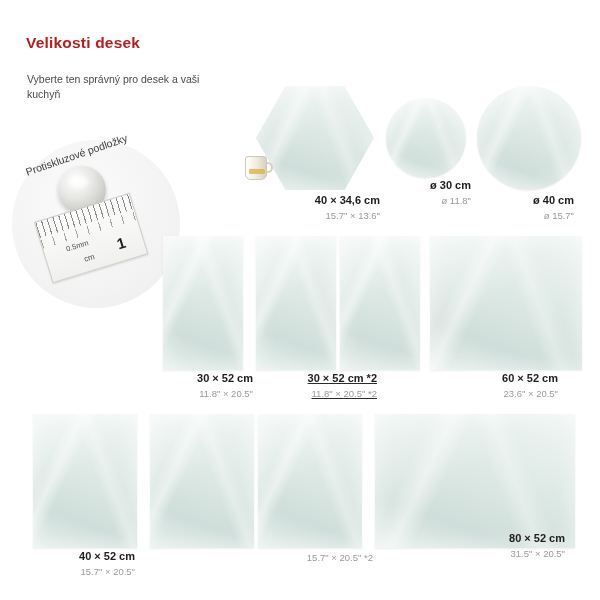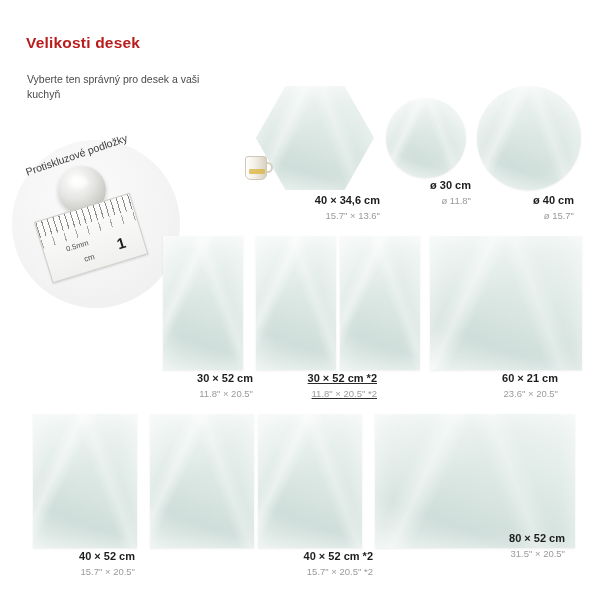--- a/index.html
+++ b/index.html
@@ -295,40 +295,39 @@
   </div>
   <div class="caption" style="left:243px; top:372px; width:134px;text-decoration:underline;">
     <span class="cap-main">30 × 52 cm *2</span>
     <span class="cap-sub">11.8" × 20.5" *2</span>
   </div>
 
   <div class="board" style="left:430px; top:236px; width:152px; height:134px;">
     <div class="sheen"></div>
   </div>
   <div class="caption" style="left:458px; top:372px; width:100px;">
-    <span class="cap-main">60 × 21 cm</span>
+    <span class="cap-main">60 × 52 cm</span>
     <span class="cap-sub">23.6" × 20.5"</span>
   </div>
 
   <div class="board" style="left:33px; top:414px; width:104px; height:134px;">
     <div class="sheen"></div>
   </div>
   <div class="caption" style="left:35px; top:550px; width:100px;">
     <span class="cap-main">40 × 52 cm</span>
     <span class="cap-sub">15.7" × 20.5"</span>
   </div>
 
   <div class="board" style="left:150px; top:414px; width:104px; height:134px;">
     <div class="sheen"></div>
   </div>
   <div class="board" style="left:258px; top:414px; width:104px; height:134px;">
     <div class="sheen"></div>
   </div>
   <div class="caption" style="left:239px; top:550px; width:134px;">
-    <span class="cap-main">40 × 52 cm *2</span>
     <span class="cap-sub">15.7" × 20.5" *2</span>
   </div>
 
   <div class="board" style="left:375px; top:414px; width:200px; height:134px;">
     <div class="sheen"></div>
   </div>
   <div class="caption" style="left:455px; top:532px; width:110px;">
     <span class="cap-main">80 × 52 cm</span>
     <span class="cap-sub">31.5" × 20.5"</span>
   </div>

